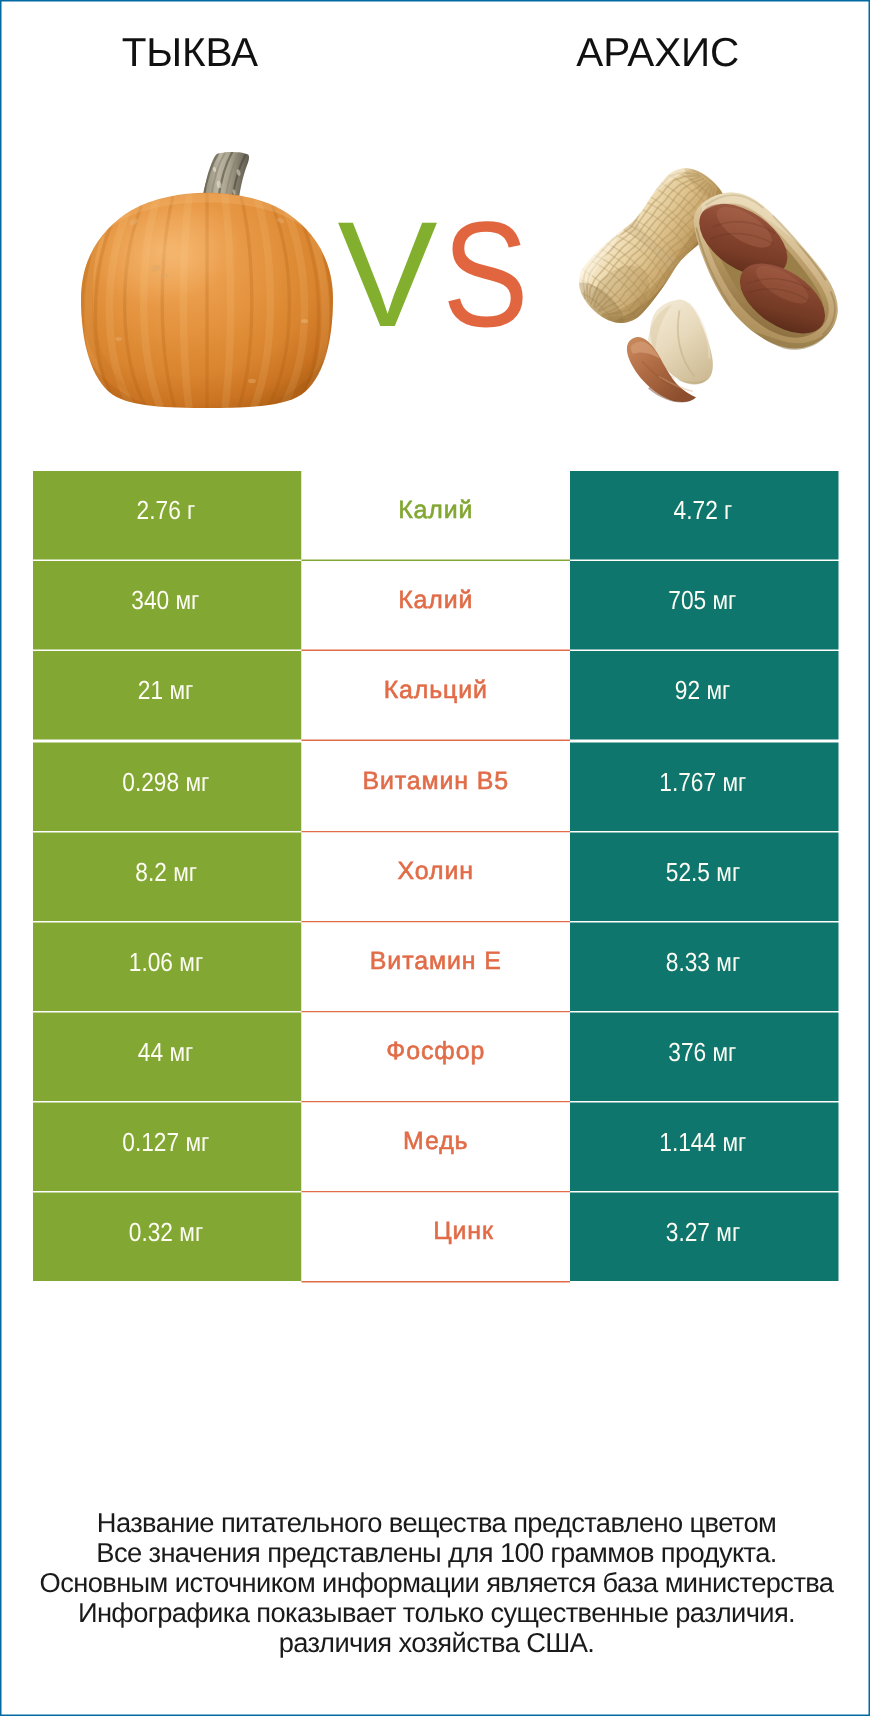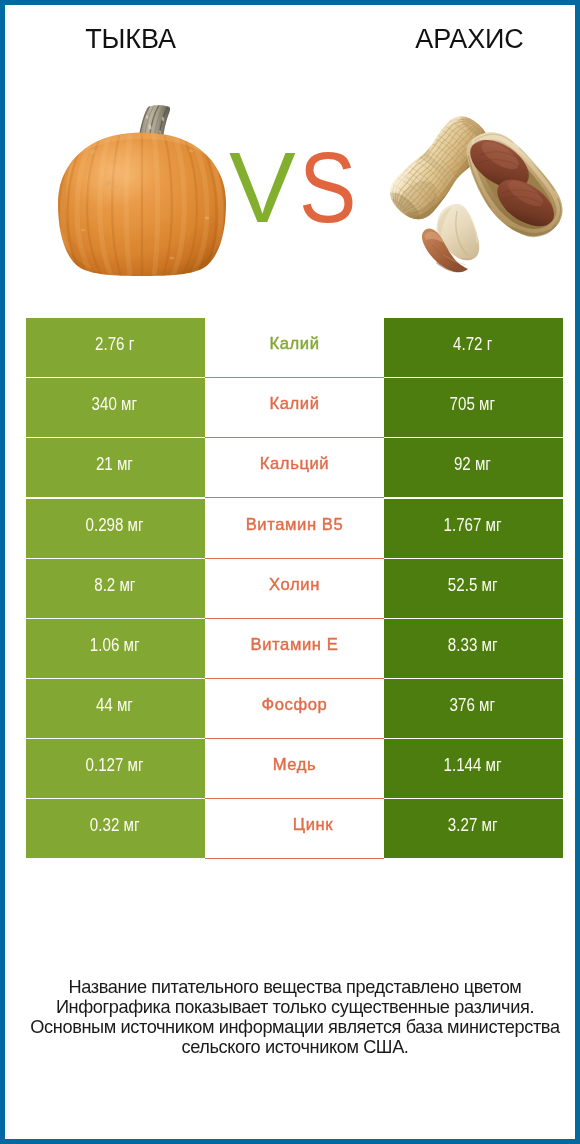--- a/index.html
+++ b/index.html
@@ -4,58 +4,58 @@
 <title>vs</title>
 <style>
   html,body{margin:0;padding:0;}
   body{
     width:580px;height:1144px;background:#ffffff;
     font-family:"Liberation Sans",sans-serif;
     -webkit-font-smoothing:antialiased;
     overflow:hidden;
   }
   .page{position:relative;width:580px;height:1144px;box-sizing:border-box;
-        border:5px solid #0369a1;background:#fff;}
+        border:1px solid #0369a1;background:#fff;}
 
   
   .hero{position:relative;height:290px;}
   .title{position:absolute;top:19px;font-size:27px;line-height:30px;color:#111;
          letter-spacing:-0.1px;text-align:center;font-weight:400;}
   .title.left{left:0;width:251px;}
-  .title.right{left:363px;width:203px;}
+  .title.right{left:336px;width:203px;}
 
   .prod{position:absolute;}
   .prod.left{left:50px;top:98px;width:176px;height:176px;}
   .prod.right{left:380px;top:100px;width:185px;height:175px;}
   .prod svg{display:block;width:100%;height:100%;}
 
   .vs{position:absolute;left:0;top:132px;width:580px;height:100px;
       font-size:100px;line-height:100px;font-weight:400;}
   .vs span{position:absolute;top:0;display:block;}
   .vs .v{color:#82af2e;left:224px;}
   .vs .s{color:#e1663f;left:294px;transform:scaleX(0.86);transform-origin:left center;}
 
   
   .tbl{position:absolute;left:21px;top:313.3px;width:537px;}
   .row{display:flex;height:59px;}
   .cell{box-sizing:border-box;display:flex;align-items:center;justify-content:center;
         width:179px;}
   .cL,.cR{font-size:17.5px;font-weight:400;color:#fdfdf4;letter-spacing:0;}
   .cL span,.cR span{display:inline-block;transform:scaleX(0.865);margin-top:-6px;margin-left:-2px;}
   .cL{background:#82a732;}
-  .cR{background:#4d7c0f;}
+  .cR{background:#0f766e;}
   .cM{background:#fff;font-weight:400;font-size:16.6px;letter-spacing:0.6px;
       position:relative;}
   .cM span{display:block;margin-top:-7px;-webkit-text-stroke:0.4px currentColor;}
   .cM::after{content:"";position:absolute;left:0;right:0;bottom:-1px;height:1px;
       background:currentColor;}
   .sep{height:1px;background:#fff;}
 
   
-  .foot{position:absolute;left:0;top:972px;width:580px;text-align:center;
+  .foot{position:absolute;left:0;top:1004px;width:580px;text-align:center;
         font-size:18.2px;line-height:20.1px;color:#1a1a1a;letter-spacing:-0.4px;}
 </style>
 </head>
 <body>
 
 <div class="page">
 
   <div class="hero">
     <div class="title left">ТЫКВА</div>
     <div class="title right">АРАХИС</div>
@@ -419,18 +419,19 @@
           <span>Цинк</span>
         </div>
         <div class="cell cR">
           <span>3.27 мг</span>
         </div>
       </div>
     </div>
 
   <div class="foot">
       <div>Название питательного вещества представлено цветом</div>
+      <div>Все значения представлены для 100 граммов продукта.</div>
+      <div>Основным источником информации является база министерства</div>
       <div>Инфографика показывает только существенные различия.</div>
-      <div>Основным источником информации является база министерства</div>
-      <div>сельского источником США.</div>
+      <div>различия хозяйства США.</div>
     </div>
 
 </div>
 
 </body></html>

